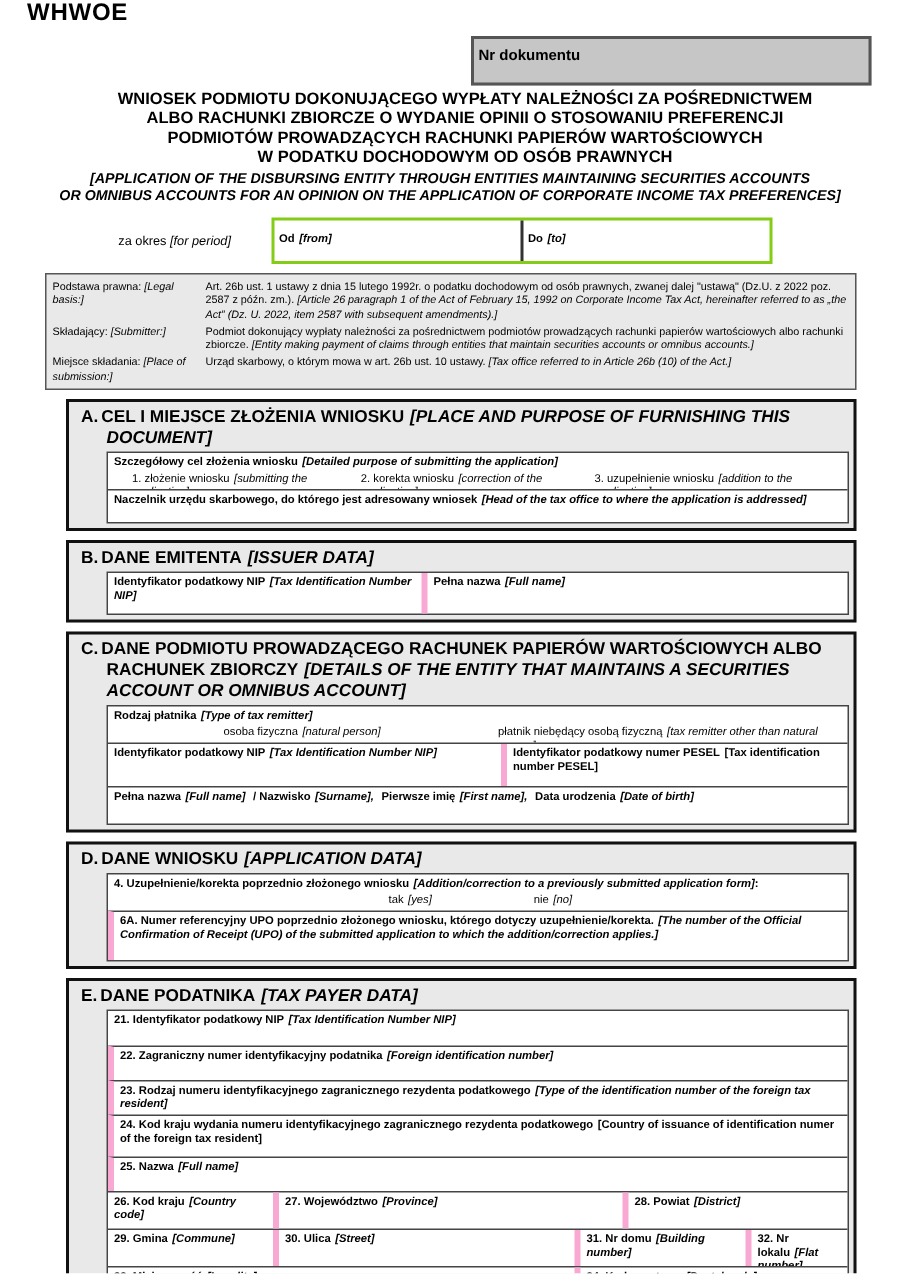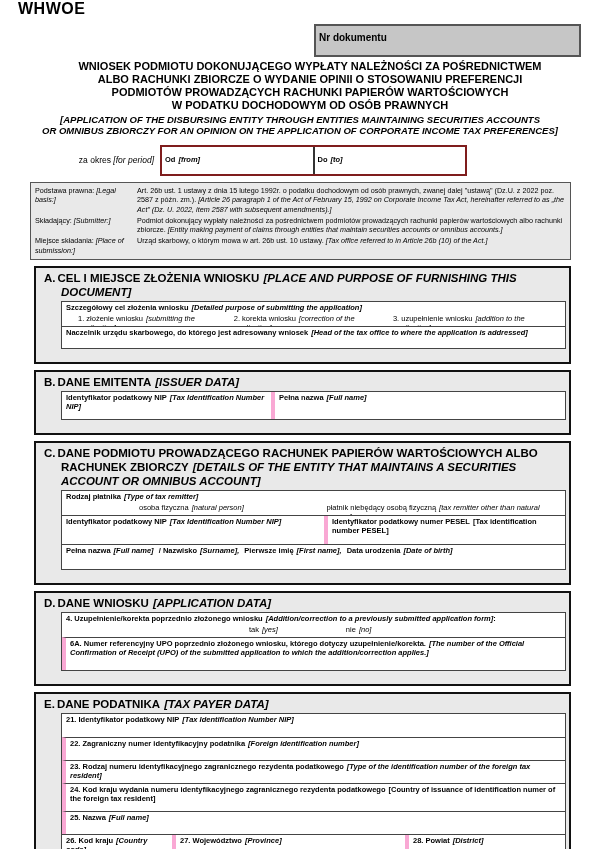--- a/index.html
+++ b/index.html
@@ -11,41 +11,41 @@
   .top { position:relative; height:60px; }
   .form-code { position:absolute; left:18px; top:0; font-size:16px; font-weight:bold; letter-spacing:.5px; }
   .docbox { position:absolute; right:19px; top:24px; width:267px; height:33px; background:#c6c6c6; border:2px solid #555; padding:1px 3px; }
   .docbox-label { font-size:10px; font-weight:bold; }
 
   
   .title-pl { text-align:center; font-weight:bold; font-size:11px; line-height:13px;padding-left:20px; }
   .title-en { text-align:center; font-weight:bold; font-style:italic; font-size:9.5px; line-height:11px; margin-top:2px; }
 
   
-  .period { display:flex; align-items:center; margin-top:8px; margin-left:30px; height:32px; }
+  .period { display:flex; align-items:center; margin-top:8px; margin-left:30px; height:32px;gap:21px; }
   .period-label { width:130px; text-align:right; font-size:8.5px; padding-right:6px; }
-  .period-box { display:flex; width:307px; height:31px; border:2px solid #7f1d1d; background:#fff; }
+  .period-box { display:flex; width:334px; height:31px; border:2px solid #84cc16; background:#fff; }
   .pcell { flex:1; padding:1px 3px; }
   .pcell + .pcell { border-left:2px solid #333; }
 
   .it { font-style:italic; }
   .lp { font-weight:bold; }
   .le { font-weight:bold; font-style:italic; margin-left:3px; }
   .op { font-weight:normal; }
   .ope { font-style:italic; margin-left:3px; font-weight:normal; }
 
   
   .legal { margin:6px 29px 0 30px; border:1px solid #555; background:#e9e9e9; padding:3px 4px 4px 4px;
            display:grid; grid-template-columns:98px 1fr; column-gap:4px; row-gap:2px;
            font-size:7.2px; line-height:9.3px; }
   .legal .lab { }
   .legal .txt { }
 
   
-  .section { margin:6px 29px 0 34px; border:2px solid #111; background:#e9e9e9; padding-bottom:13px; }
+  .section { margin:6px 29px 0 44px; border:2px solid #111; background:#e9e9e9; padding-bottom:3px; }
   .sec-h { font-weight:bold; font-size:11.5px; line-height:14px; padding:3px 14px 2px 25px; text-indent:-17px; }
   .sec-h .htp { margin-left:2px; }
   .sec-h .hte { font-style:italic; margin-left:4px; }
   .fields { margin:0 3px 0 25px; background:#fff; border:1px solid #444; }
   .frow { display:flex; }
   .cell { padding:1px 4px; font-size:7.5px; line-height:9px; overflow:hidden; }
   .cell + .cell { border-left:4px solid #f9a8d4; }
   .fsep { border-top:1px solid #444; }
 
   .opts-a { display:flex; padding-left:12px; margin-top:2px; }
@@ -71,21 +71,21 @@
     </div>
   </div>
 
   <div>
     <div class="title-pl">WNIOSEK PODMIOTU DOKONUJĄCEGO WYPŁATY NALEŻNOŚCI ZA POŚREDNICTWEM</div>
     <div class="title-pl">ALBO RACHUNKI ZBIORCZE O WYDANIE OPINII O STOSOWANIU PREFERENCJI</div>
     <div class="title-pl">PODMIOTÓW PROWADZĄCYCH RACHUNKI PAPIERÓW WARTOŚCIOWYCH</div>
     <div class="title-pl">W PODATKU DOCHODOWYM OD OSÓB PRAWNYCH</div>
     <div class="title-en">
       <div>[APPLICATION OF THE DISBURSING ENTITY THROUGH ENTITIES MAINTAINING SECURITIES ACCOUNTS</div>
-      <div>OR OMNIBUS ZBIORCZY FOR AN OPINION ON THE APPLICATION OF CORPORATE INCOME TAX PREFERENCES]</div>
+      <div>OR OMNIBUS ACCOUNTS FOR AN OPINION ON THE APPLICATION OF CORPORATE INCOME TAX PREFERENCES]</div>
     </div>
   </div>
 
   <div class="period">
     <div class="period-label"><span>za okres</span> <span class="it">[for period]</span></div>
     <div class="period-box">
       <div class="pcell">
         <span class="lp" style="font-size:7.5px">Od</span><span class="le" style="font-size:7.5px">[from]</span>
       </div>
       <div class="pcell">

